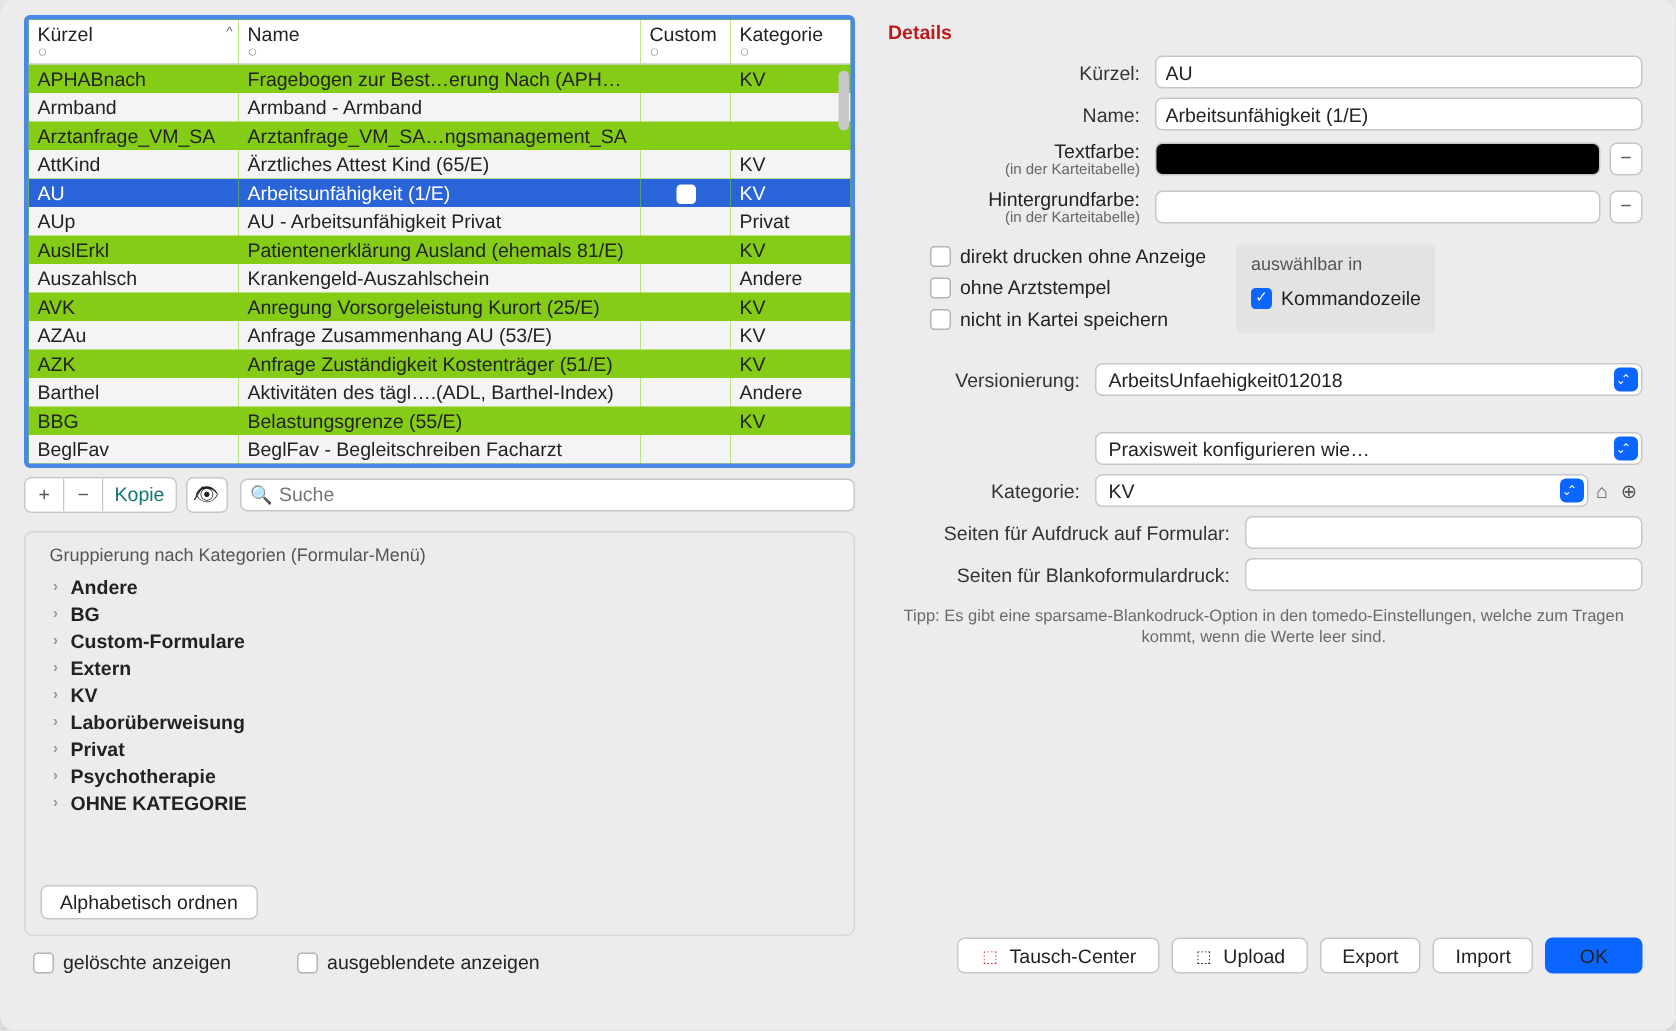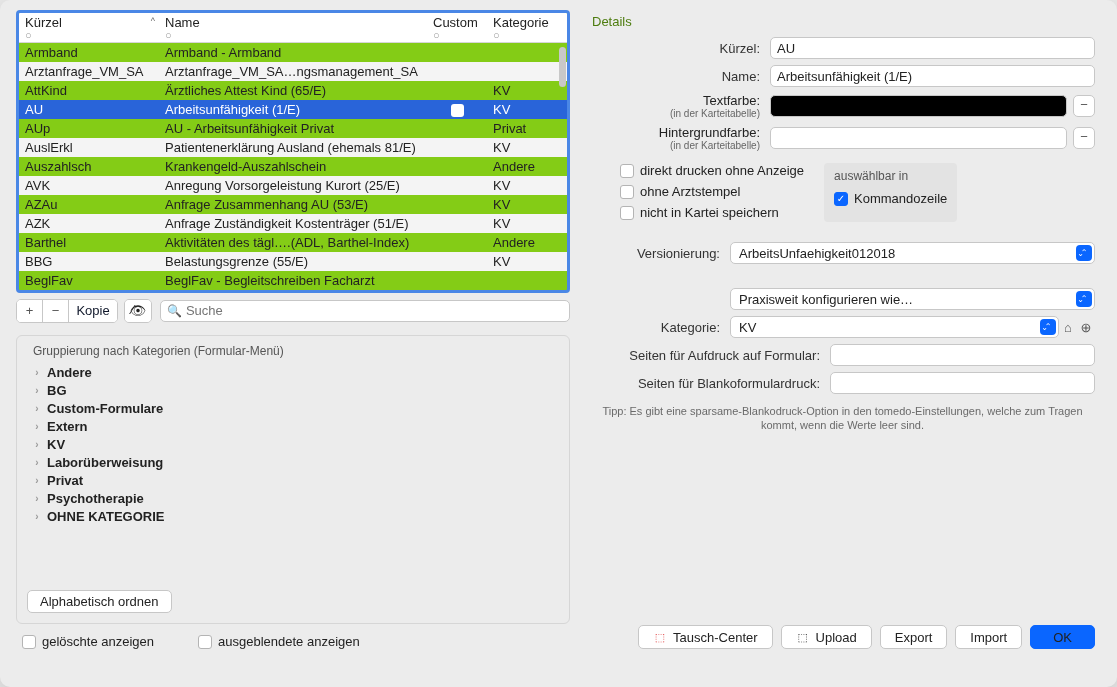--- a/index.html
+++ b/index.html
@@ -28,37 +28,37 @@
   tbody tr.selected{background:#2964d9;}
   tbody tr.selected td{color:#fff;}
   tbody td{padding:0 6px;white-space:nowrap;overflow:hidden;text-overflow:ellipsis;}
   td.custom-cell{text-align:center;}
   tr.selected .chk{width:13px;height:13px;background:#fff;border-radius:3px;display:inline-block;vertical-align:middle;}
   .scrollbar{position:absolute;right:1px;top:34px;width:7px;height:40px;background:#c8c8c8;border-radius:4px;}
   .toolbar{display:flex;align-items:center;gap:0;margin-top:6px;}
   .btngrp{display:flex;border:1px solid #c7c7c7;border-radius:5px;overflow:hidden;background:#fff;}
   .btngrp button{border:none;background:#fff;width:26px;height:22px;border-right:1px solid #c7c7c7;color:#555;cursor:default;}
   .btngrp button:last-child{border-right:none;}
-  .btngrp button.disabled{color:#0f172a;}
+  .btngrp button.disabled{color:#0f766e;}
   .btngrp.eye{margin-left:6px;}
   .search{flex:1;margin-left:8px;display:flex;align-items:center;background:#fff;border:1px solid #c7c7c7;border-radius:5px;height:22px;padding:0 6px;}
   .search .sicon{color:#888;margin-right:4px;font-size:12px;}
   .search input{border:none;outline:none;flex:1;font-size:13px;background:transparent;}
   .groupbox{margin-top:12px;border:1px solid #d6d6d6;border-radius:6px;padding:6px 10px 10px;background:#ececec;flex:1;display:flex;flex-direction:column;}
   .groupbox .gtitle{font-size:12px;color:#555;margin:2px 0 6px 6px;}
   .catlist{flex:1;}
   .catlist .cat{display:flex;align-items:center;height:18px;color:#8d8d8d;font-weight:600;font-size:12px;}
   .catlist .cat .arrow{width:20px;text-align:center;color:#9a9a9a;font-size:10px;}
   .orderbtn{margin-top:8px;display:inline-block;background:#fff;border:1px solid #c7c7c7;border-radius:5px;padding:3px 12px;font-size:13px;cursor:default;align-self:flex-start;}
   .bottomchecks{display:flex;gap:44px;padding:10px 6px 0;}
   .chkrow{display:flex;align-items:center;gap:6px;font-size:13px;color:#333;}
   .mac-chk{width:14px;height:14px;border:1px solid #b4b4b4;border-radius:3px;background:#fff;display:inline-flex;align-items:center;justify-content:center;}
   .mac-chk.checked{background:#0a66ff;border-color:#0a66ff;}
   .mac-chk.checked::after{content:"✓";color:#fff;font-size:10px;line-height:1;}
-  .section-title{font-weight:400;color:#4d7c0f;margin:4px 0 8px 2px;}
+  .section-title{font-weight:700;color:#b91c1c;margin:4px 0 8px 2px;}
   .formrow{display:flex;align-items:center;margin-bottom:6px;}
   .formrow .lbl{width:180px;text-align:right;padding-right:10px;color:#333;}
   .formrow .lbl .sub{display:block;font-size:10px;color:#666;}
   .txtinput{flex:1;height:22px;border:1px solid #c7c7c7;border-radius:5px;background:#fff;padding:0 6px;font-size:13px;}
   .colorfield{flex:1;height:22px;border:1px solid #c7c7c7;border-radius:5px;background:#000;}
   .colorfield.white{background:#fff;}
   .sqbtn{width:22px;height:22px;border:1px solid #c7c7c7;border-radius:5px;background:#fff;margin-left:6px;text-align:center;line-height:18px;color:#555;}
   .imgwell{width:60px;height:60px;border:1px solid #c7c7c7;border-radius:5px;background:#d9d9d9;}
   .checksblock{display:flex;gap:20px;margin:6px 0 20px 30px;}
   .checkscol{display:flex;flex-direction:column;gap:6px;}
@@ -91,20 +91,26 @@
           <thead>
             <tr>
               <th class="kurzel"><span>Kürzel</span><span class="sort">^</span><span class="sub">○</span></th>
               <th><span>Name</span><span class="sub">○</span></th>
               <th class="custom"><span>Custom</span><span class="sub">○</span></th>
               <th class="kategorie"><span>Kategorie</span><span class="sub">○</span></th>
             </tr>
           </thead>
           <tbody id="tbody">
               <tr>
+                <td>APHABnach</td>
+                <td>Fragebogen zur Best…erung Nach (APHAB)</td>
+                <td class="custom-cell"></td>
+                <td>KV</td>
+              </tr>
+              <tr>
                 <td>Armband</td>
                 <td>Armband - Armband</td>
                 <td class="custom-cell"></td>
                 <td></td>
               </tr>
               <tr>
                 <td>Arztanfrage_VM_SA</td>
                 <td>Arztanfrage_VM_SA…ngsmanagement_SA</td>
                 <td class="custom-cell"></td>
                 <td></td>

